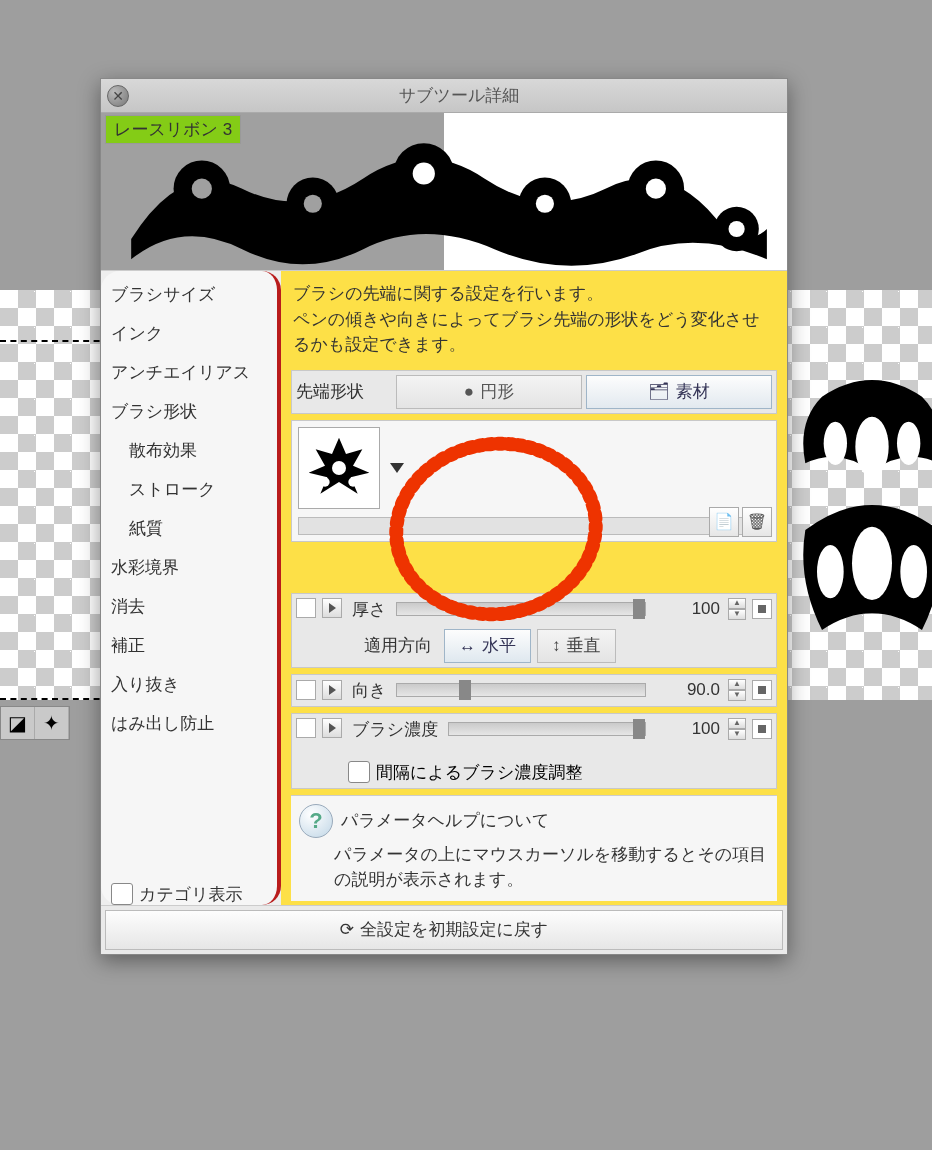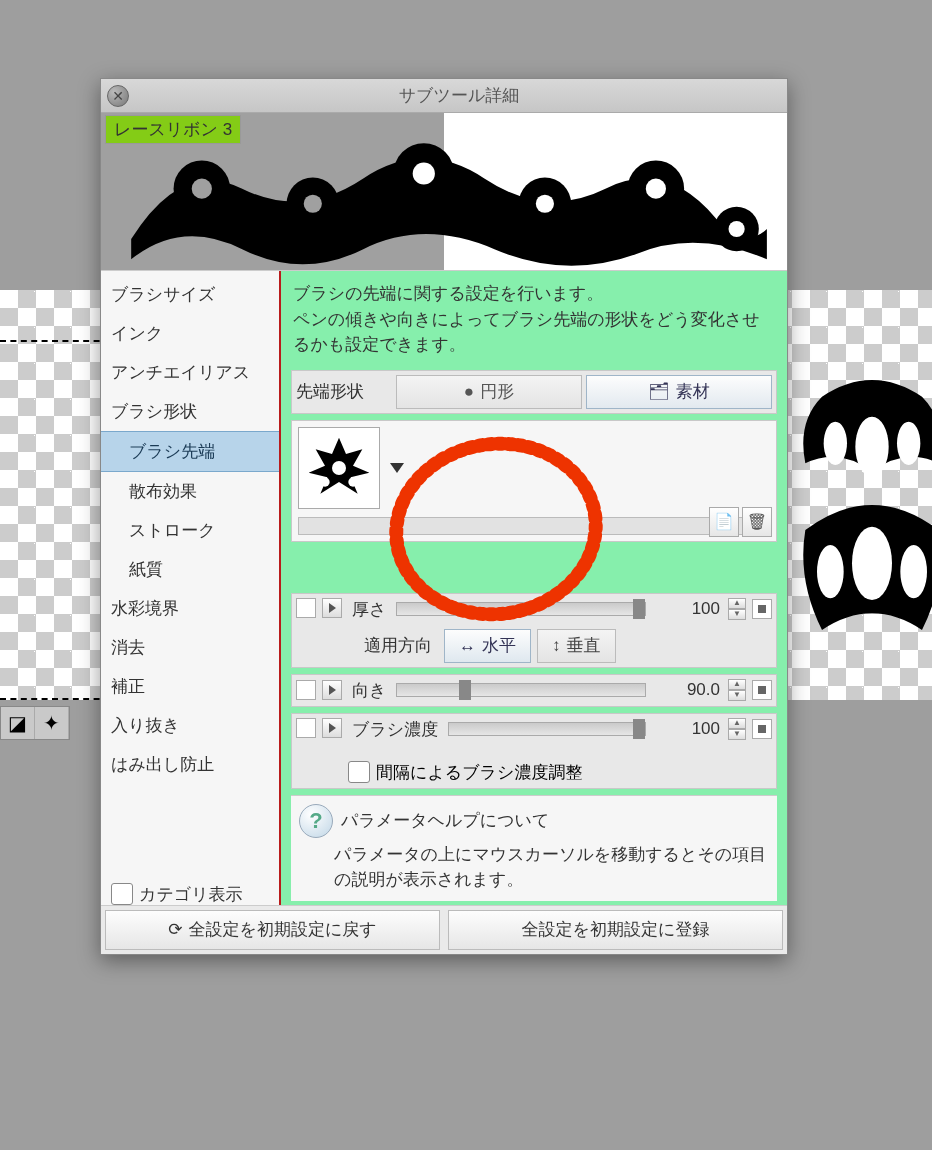--- a/index.html
+++ b/index.html
@@ -110,39 +110,40 @@
   position: absolute;
   left: 10px; top: 5px;
   right: 10px; bottom: 5px;
 }
 
 
 .columns { display: flex; }
 .sidebar {
   width: 180px;
   background: #f6f6f6;
-  border-right: 2px solid #b91c1c;
+  border-right: 4px solid #b91c1c;
   padding-top: 4px;
+  border-radius: 19px;
 }
 .sidebar .cat {
   padding: 8px 10px;
   color: #333;
   cursor: default;
 }
 .sidebar .cat.sub { padding-left: 28px; }
 .sidebar .cat.active {
   background: #b7d4ea;
   border: 1px solid #7aa8cc;
   border-left: none; border-right: none;
   color: #1a3a55;
 }
 
 .rightpane {
   flex: 1;
-  background: #86efac;
+  background: #fde047;
   padding: 8px 10px 4px 10px;
   display: flex;
   flex-direction: column;
   gap: 6px;
 }
 .desc { color: #333; line-height: 1.5; padding: 2px 2px 6px 2px; }
 
 .toggle-row {
   display: flex;
   align-items: center;
@@ -386,21 +387,20 @@
         </g>
       </svg>
     </div>
 
     <div class="columns">
       <div class="sidebar">
         <div class="cat">ブラシサイズ</div>
         <div class="cat">インク</div>
         <div class="cat">アンチエイリアス</div>
         <div class="cat">ブラシ形状</div>
-        <div class="cat sub active">ブラシ先端</div>
         <div class="cat sub">散布効果</div>
         <div class="cat sub">ストローク</div>
         <div class="cat sub">紙質</div>
         <div class="cat">水彩境界</div>
         <div class="cat">消去</div>
         <div class="cat">補正</div>
         <div class="cat">入り抜き</div>
         <div class="cat">はみ出し防止</div>
       </div>
 
@@ -533,23 +533,20 @@
     <div class="cat-show">
       <div class="cb"></div>
       <span>カテゴリ表示</span>
     </div>
 
     <div class="footer">
       <div class="footbtn">
         <span>⟳</span>
         <span>全設定を初期設定に戻す</span>
       </div>
-      <div class="footbtn">
-        <span>全設定を初期設定に登録</span>
-      </div>
     </div>
 
   </div>
 
   <svg class="red-circle" viewBox="0 0 230 200">
     <ellipse cx="115" cy="100" rx="100" ry="85" fill="none" stroke="#e30" stroke-width="14" stroke-linecap="round" stroke-dasharray="4 6" transform="rotate(-8 115 100)"></ellipse>
     <ellipse cx="115" cy="100" rx="100" ry="85" fill="none" stroke="#e30" stroke-width="10" transform="rotate(-8 115 100)"></ellipse>
   </svg>
 
 </div>

